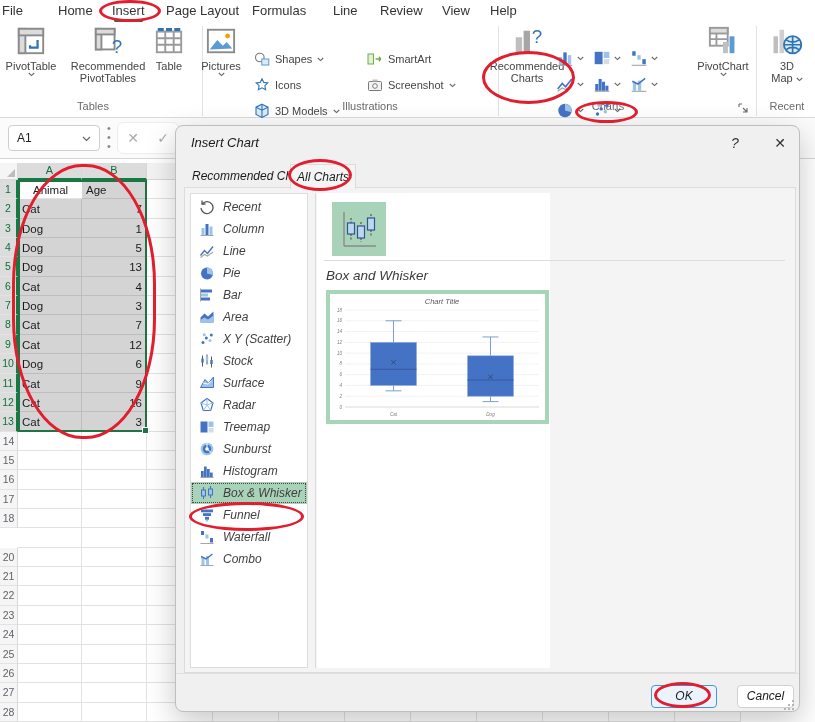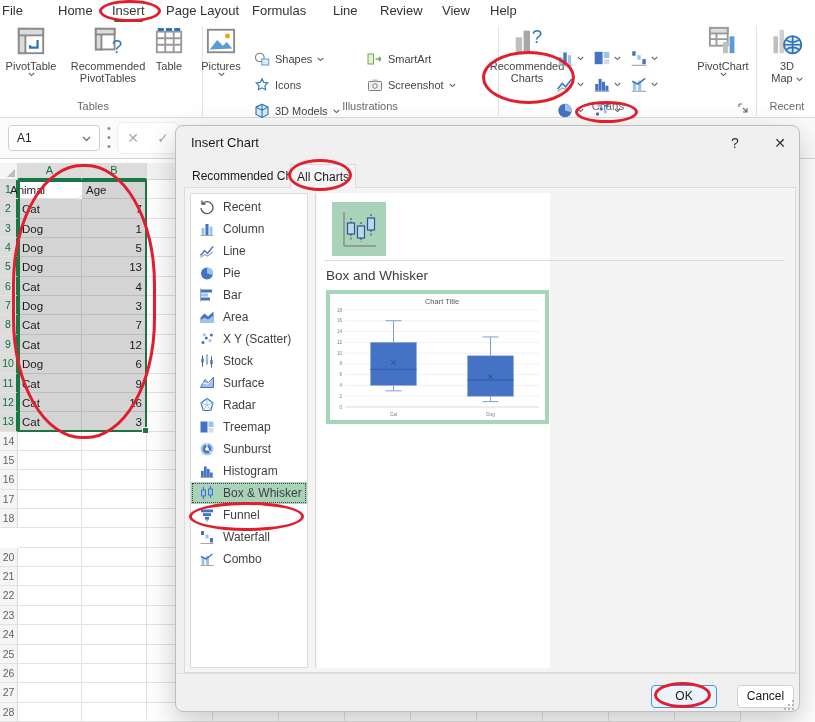--- a/index.html
+++ b/index.html
@@ -50,21 +50,21 @@
   .rhead.sel{background:#DCDCDC;color:#0E703C;border-right:2px solid #107C41;}
   .cell{position:absolute;top:0;height:100%;border-right:1px solid #E2E2E2;border-bottom:1px solid #E2E2E2;
         font-size:11.5px;color:#1A1A1A;padding:2px 4px 0 4px;white-space:nowrap;overflow:hidden;}
   .cell.selc{background:#D4D4D4;border-right-color:#BDBDBD;border-bottom-color:#BDBDBD;}
   .cell.num{text-align:right;}
   .rangebox{position:absolute;left:18px;top:21px;width:129px;height:252px;border:2px solid #217346;pointer-events:none;}
   .fillhandle{position:absolute;left:142px;top:268px;width:7px;height:7px;background:#217346;border:1px solid #fff;}
 
   
   .dialog{position:absolute;left:175px;top:125px;width:625px;height:587px;background:#F0F0F0;border:1px solid #BEBEBE;
-          border-radius:8px;box-shadow:0 10px 30px rgba(0,0,0,.22);}
+          border-radius:8px;box-shadow:0 10px 30px rgba(0,0,0,.22);font-style:italic;}
   .dtitle{position:absolute;left:15px;top:9px;font-size:13px;color:#1A1A1A;}
   .dhelp{position:absolute;left:548px;top:6px;width:22px;height:22px;text-align:center;line-height:22px;font-size:14px;color:#333;}
   .dclose{position:absolute;left:592px;top:6px;width:24px;height:22px;text-align:center;line-height:22px;font-size:14px;color:#333;}
   .dtab{position:absolute;top:39px;height:23px;line-height:23px;font-size:12px;color:#1A1A1A;padding:0 6px;white-space:nowrap;}
   .dtab.t0{left:10px;}
   .dtab.active{top:38px;height:25px;line-height:24px;background:#F5F4F4;border:1px solid #DCDCDC;border-bottom:none;z-index:2;left:114px;}
   .dpage{position:absolute;left:8px;top:61px;width:612px;height:486px;background:#F5F4F4;border:1px solid #DCDCDC;}
   .typelist{position:absolute;left:5px;top:5px;width:118px;height:475px;background:#fff;border:1px solid #DCDCDC;margin:0;padding:2px 0;list-style:none;overflow:hidden;}
   .typelist li{height:22px;display:flex;align-items:center;gap:8px;padding-left:8px;font-size:12px;color:#3F3F3F;white-space:nowrap;}
   .typelist li.selected{background:#A9D3B8;outline:1px dotted #444;outline-offset:-2px;}
@@ -355,21 +355,21 @@
         <div class="chead" style="left: 345px; width: 66px;"></div>
         <div class="chead" style="left: 411px; width: 66px;"></div>
         <div class="chead" style="left: 477px; width: 66px;"></div>
         <div class="chead" style="left: 543px; width: 66px;"></div>
         <div class="chead" style="left: 609px; width: 66px;"></div>
         <div class="chead" style="left: 675px; width: 66px;"></div>
       </div>
     <div id="rows">
         <div class="srow" style="top: 21px; height: 19.357px;">
           <div class="rhead sel" style="line-height: 19.357px;">1</div>
-          <div class="cell" style="left: 6px; width: 78px; line-height: 16.357px; border-radius: 8px;">Animal</div>
+          <div class="cell" style="left: 29px; width: 78px; line-height: 16.357px; border-radius: 8px;">Animal</div>
           <div class="cell selc" style="left: 82px; width: 65px; line-height: 16.357px;">Age</div>
           <div class="cell" style="left: 147px; width: 66px; line-height: 16.357px;"></div>
           <div class="cell" style="left: 213px; width: 66px; line-height: 16.357px;"></div>
           <div class="cell" style="left: 279px; width: 66px; line-height: 16.357px;"></div>
           <div class="cell" style="left: 345px; width: 66px; line-height: 16.357px;"></div>
           <div class="cell" style="left: 411px; width: 66px; line-height: 16.357px;"></div>
           <div class="cell" style="left: 477px; width: 66px; line-height: 16.357px;"></div>
           <div class="cell" style="left: 543px; width: 66px; line-height: 16.357px;"></div>
           <div class="cell" style="left: 609px; width: 66px; line-height: 16.357px;"></div>
           <div class="cell" style="left: 675px; width: 66px; line-height: 16.357px;"></div>

